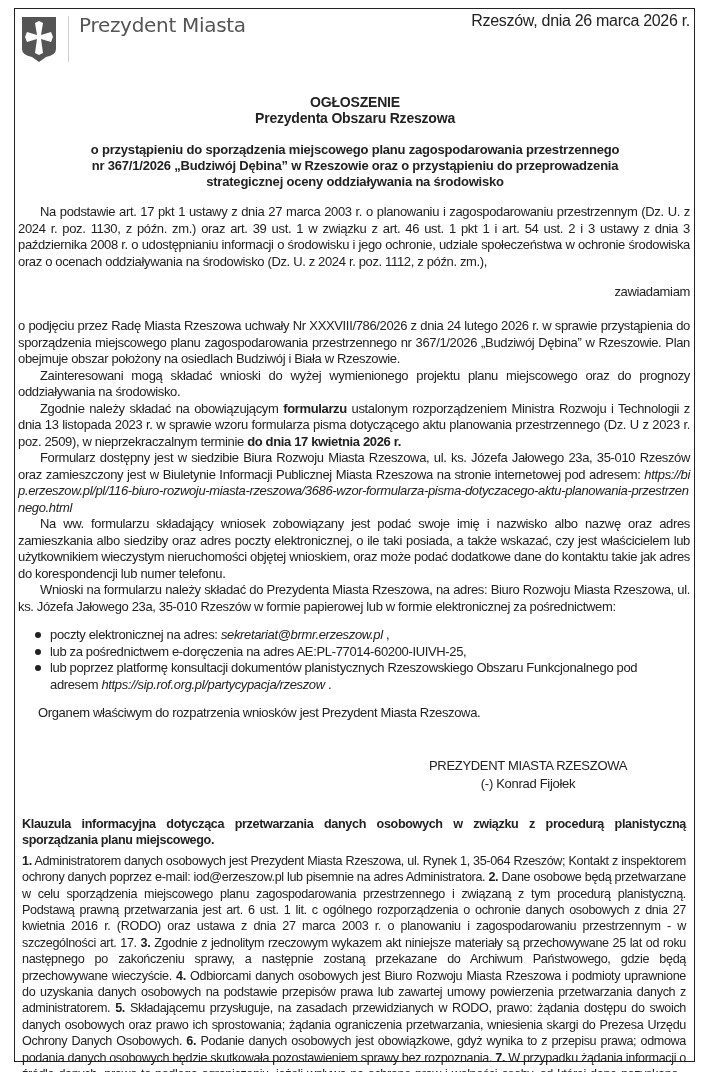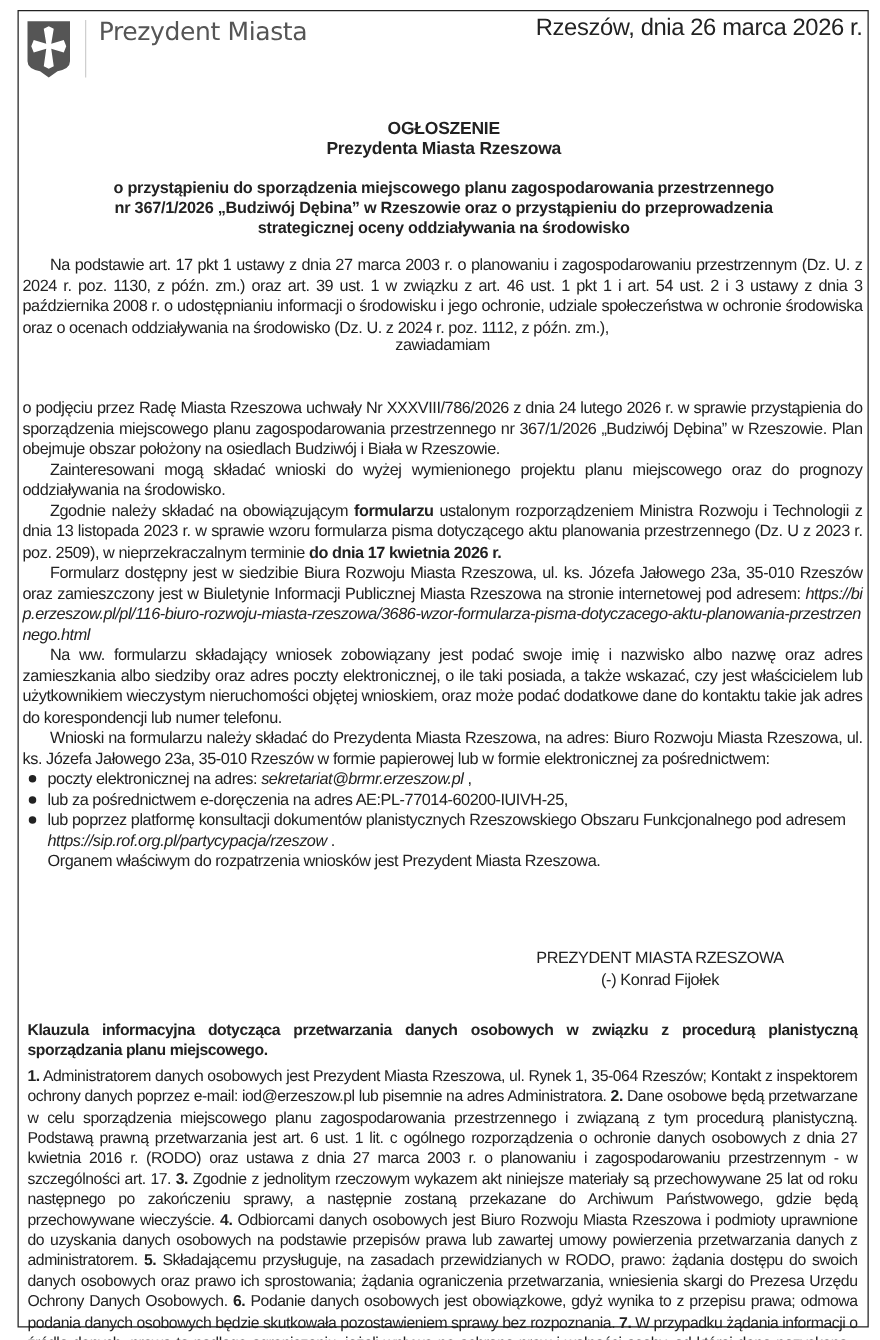--- a/index.html
+++ b/index.html
@@ -48,21 +48,21 @@
       font-family: "DejaVu Sans", sans-serif;
       font-size: 20px;
       line-height: 23px;
       color: #555;
       letter-spacing: -0.3px;
     }
     .date {
       position: absolute;
       right: 14px;
       top: 12px;
-      font-size: 19px;
+      font-size: 16px;
       letter-spacing: -0.3px;
       color: #222;
     }
     .center {
       text-align: center;
     }
     .title-block {
       position: absolute;
       left: 20px;
       width: 670px;
@@ -101,21 +101,21 @@
       text-indent: 22px;
     }
     .it {
       font-style: italic;
     }
     .b {
       font-weight: bold;
     }
     ul.bullets {
       list-style: none;
-      margin: 0;
+      margin: 12px;
       padding: 0;
     }
     ul.bullets li {
       position: relative;
       padding-left: 20px;
     }
     ul.bullets li::before {
       content: "";
       position: absolute;
       left: 5px;
@@ -163,34 +163,34 @@
   <div class="logo-divider"></div>
   <div class="logo-text">
     <div>Prezydent Miasta</div>
   </div>
 </div>
 
 <div class="date">Rzeszów, dnia 26 marca 2026 r.</div>
 
 <div class="title-block center">
   <div>OGŁOSZENIE</div>
-  <div>Prezydenta Miasta Rzeszowa</div>
+  <div>Prezydenta Obszaru Rzeszowa</div>
 </div>
 
 <div class="subject-block center">
   <div>o przystąpieniu do sporządzenia miejscowego planu zagospodarowania przestrzennego</div>
   <div>nr 367/1/2026 „Budziwój Dębina” w Rzeszowie oraz o przystąpieniu do przeprowadzenia</div>
   <div>strategicznej oceny oddziaływania na środowisko</div>
 </div>
 
 <div class="body-text" style="top:204px;">
   <p class="indent">Na podstawie art. 17 pkt 1 ustawy z dnia 27 marca 2003 r. o planowaniu i zagospodarowaniu przestrzennym (Dz. U. z 2024 r. poz. 1130, z późn. zm.) oraz art. 39 ust. 1 w związku z art. 46 ust. 1 pkt 1 i art. 54 ust. 2 i 3 ustawy z dnia 3 października 2008 r. o udostępnianiu informacji o środowisku i jego ochronie, udziale społeczeństwa w ochronie środowiska oraz o ocenach oddziaływania na środowisko (Dz. U. z 2024 r. poz. 1112, z późn. zm.),</p>
 </div>
 
-<div class="body-text center" style="top:268px; text-align:center;">
+<div class="body-text center" style="top:284px; text-align:right;">
   <p>zawiadamiam</p>
 </div>
 
 <div class="body-text" style="top:318px;">
   <p>o podjęciu przez Radę Miasta Rzeszowa uchwały Nr XXXVIII/786/2026 z dnia 24 lutego 2026 r. w sprawie przystąpienia do sporządzenia miejscowego planu zagospodarowania przestrzennego nr 367/1/2026 „Budziwój Dębina” w Rzeszowie. Plan obejmuje obszar położony na osiedlach Budziwój i Biała w Rzeszowie.</p>
   <p class="indent">Zainteresowani mogą składać wnioski do wyżej wymienionego projektu planu miejscowego oraz do prognozy oddziaływania na środowisko.</p>
   <p class="indent"><span>Zgodnie należy składać na obowiązującym </span><span class="b">formularzu</span><span> ustalonym rozporządzeniem Ministra Rozwoju i Technologii z dnia 13 listopada 2023 r. w sprawie wzoru formularza pisma dotyczącego aktu planowania przestrzennego (Dz. U z 2023 r. poz. 2509), w nieprzekraczalnym terminie </span><span class="b">do dnia 17 kwietnia 2026 r.</span></p>
   <p class="indent"><span>Formularz dostępny jest w siedzibie Biura Rozwoju Miasta Rzeszowa, ul. ks. Józefa Jałowego 23a, 35-010 Rzeszów oraz zamieszczony jest w Biuletynie Informacji Publicznej Miasta Rzeszowa na stronie internetowej pod adresem: </span><span class="it" style="word-break:break-all;">https://bip.erzeszow.pl/pl/116-biuro-rozwoju-miasta-rzeszowa/3686-wzor-formularza-pisma-dotyczacego-aktu-planowania-przestrzennego.html</span></p>
   <p class="indent">Na ww. formularzu składający wniosek zobowiązany jest podać swoje imię i nazwisko albo nazwę oraz adres zamieszkania albo siedziby oraz adres poczty elektronicznej, o ile taki posiada, a także wskazać, czy jest właścicielem lub użytkownikiem wieczystym nieruchomości objętej wnioskiem, oraz może podać dodatkowe dane do kontaktu takie jak adres do korespondencji lub numer telefonu.</p>
   <p class="indent">Wnioski na formularzu należy składać do Prezydenta Miasta Rzeszowa, na adres: Biuro Rozwoju Miasta Rzeszowa, ul. ks. Józefa Jałowego 23a, 35-010 Rzeszów w formie papierowej lub w formie elektronicznej za pośrednictwem:</p>

